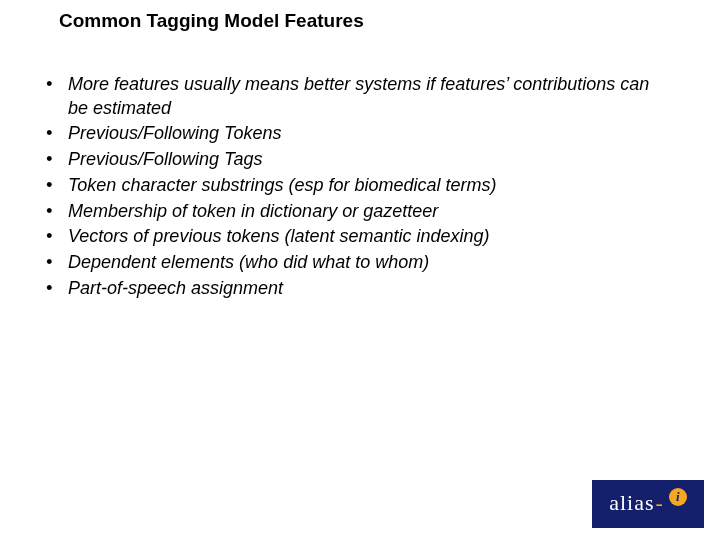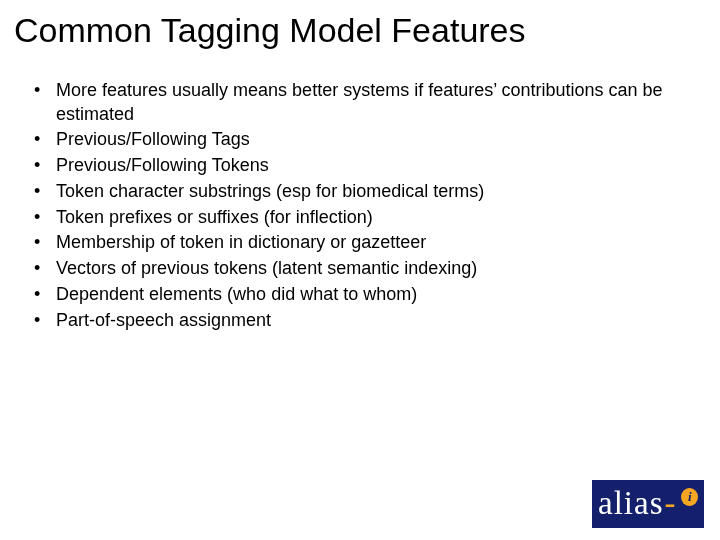--- a/index.html
+++ b/index.html
@@ -14,33 +14,35 @@
     position: relative;
   }
   .slide {
     width: 720px;
     height: 540px;
     position: relative;
     box-sizing: border-box;
   }
   .title {
     font-family: "Arial Black", Arial, sans-serif;
-    font-weight: 400;
-    font-size: 34px;
+    font-weight: 700;
+    font-size: 19px;
     letter-spacing: 0px;
     padding: 10px 0 0 14px;
     line-height: 1.2;
+    margin-left: 45px;
   }
   .body {
     padding: 28px 40px 0 28px;
   }
   ul.bullets {
     list-style: none;
-    margin: 0;
+    margin: 12px;
     padding: 0;
+    font-style: italic;
   }
   ul.bullets > li {
     position: relative;
     padding-left: 28px;
     font-size: 18px;
     line-height: 1.32;
     margin: 0 0 2px 0;
   }
   ul.bullets > li::before {
     content: "•";
@@ -58,21 +60,21 @@
     height: 48px;
     background: #14206b;
     display: flex;
     align-items: center;
     justify-content: center;
     box-sizing: border-box;
     padding: 0 6px 2px 6px;
   }
   .logo .brand {
     font-family: Georgia, "Times New Roman", serif;
-    font-size: 33px;
+    font-size: 22px;
     color: #ffffff;
     letter-spacing: 1px;
     line-height: 1;
     display: flex;
     align-items: baseline;
   }
   .logo .brand .hyphen {
     color: #f5a623;
     padding: 0 1px;
   }
@@ -100,24 +102,23 @@
 </style>
 </head>
 <body>
 
 <div class="slide">
   <div class="title">Common Tagging Model Features</div>
 
   <div class="body">
     <ul class="bullets">
       <li>More features usually means better systems if features’ contributions can be estimated</li>
+      <li>Previous/Following Tokens</li>
       <li>Previous/Following Tags</li>
-      <li>Previous/Following Tokens</li>
       <li>Token character substrings (esp for biomedical terms)</li>
-      <li>Token prefixes or suffixes (for inflection)</li>
       <li>Membership of token in dictionary or gazetteer</li>
       <li>Vectors of previous tokens (latent semantic indexing)</li>
       <li>Dependent elements (who did what to whom)</li>
       <li>Part-of-speech assignment</li>
     </ul>
   </div>
 
   <div class="logo">
     <span class="brand">
       <span>alias</span>

